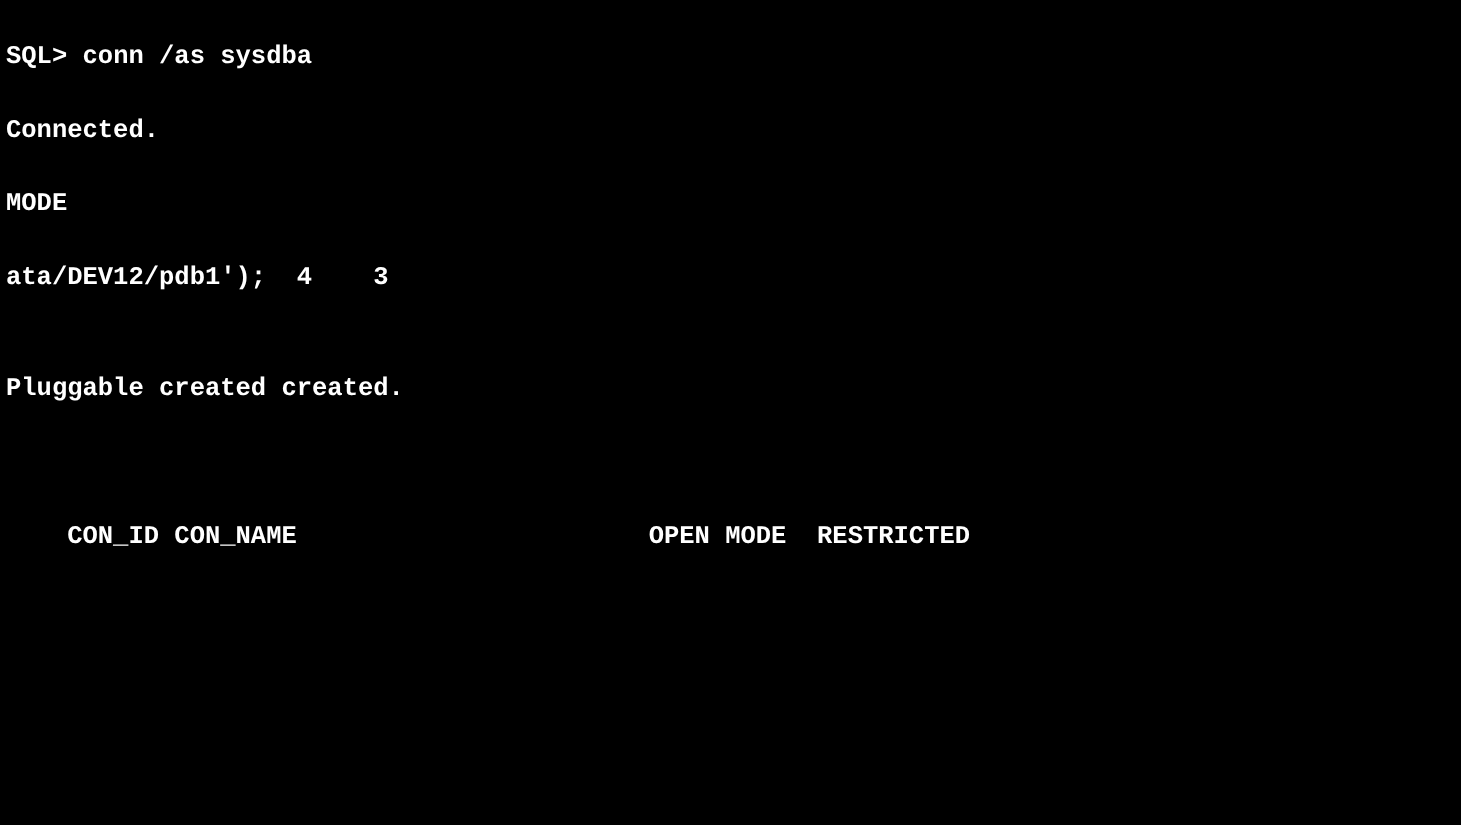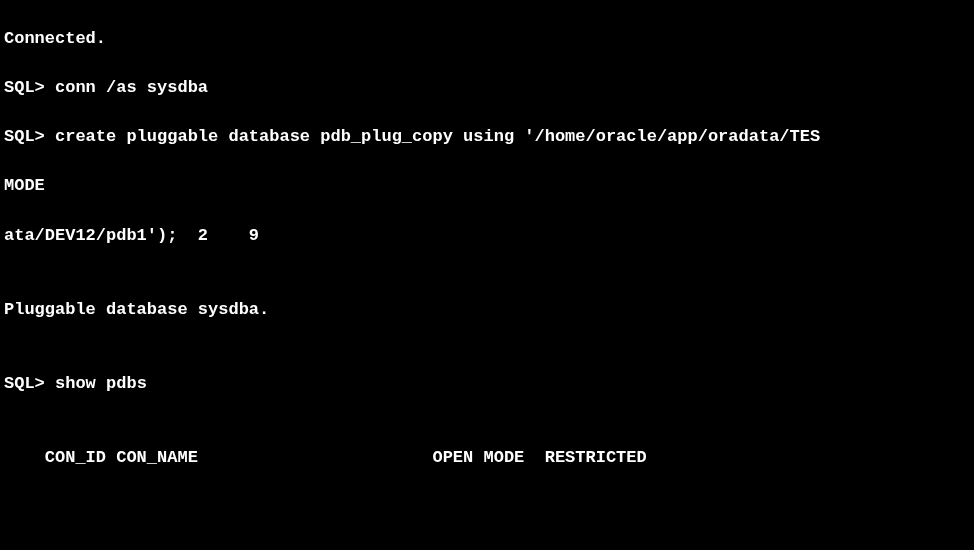--- a/index.html
+++ b/index.html
@@ -20,29 +20,27 @@
       white-space: pre;
     }
     .line {
       display: block;
     }
   </style>
 </head>
 <body>
 
 <div class="terminal">
+<span class="line"><span>SQL&gt; </span><span>conn /as sysdba</span></span>
 <span class="line">Connected.</span>
-<span class="line"><span>SQL&gt; </span><span>conn /as sysdba</span></span>
-<span class="line"><span>SQL&gt; </span><span>create pluggable database pdb_plug_copy using '/home/oracle/app/oradata/TES</span></span>
 <span class="line">MODE</span>
-<span class="line">ata/DEV12/pdb1');  2    9</span>
+<span class="line">ata/DEV12/pdb1');  4    3</span>
 <span class="line"></span>
-<span class="line">Pluggable database sysdba.</span>
+<span class="line">Pluggable created created.</span>
 <span class="line"></span>
-<span class="line"><span>SQL&gt; </span><span>show pdbs</span></span>
 <span class="line"></span>
 <span class="line">    CON_ID CON_NAME                       OPEN MODE  RESTRICTED</span>
 
 
 
 
 <span class="line"></span>
 
 
 

